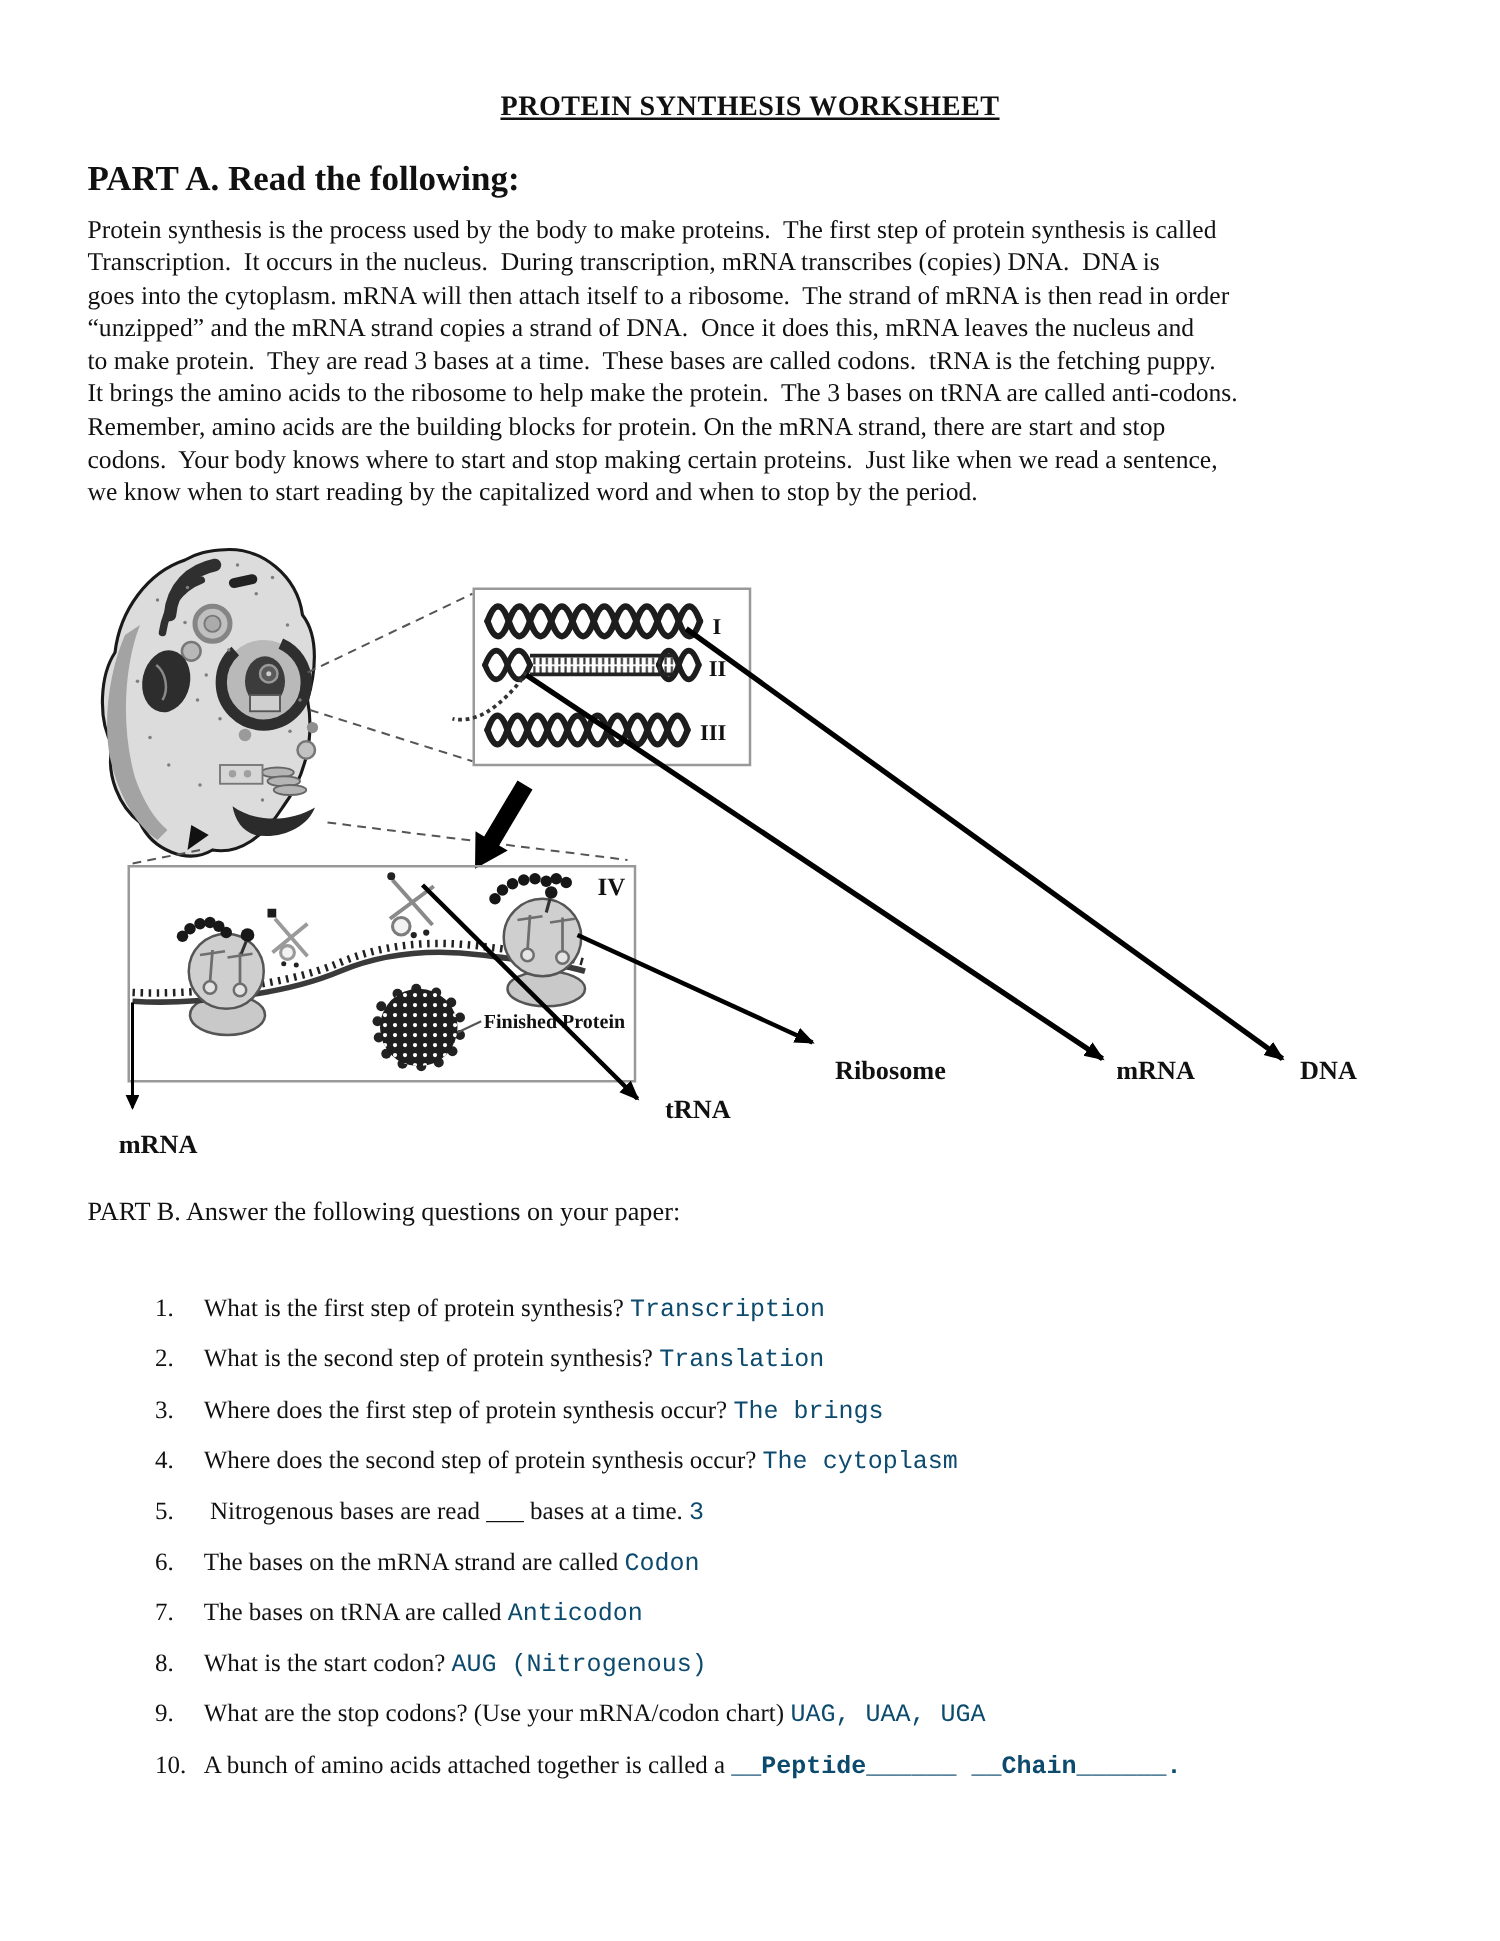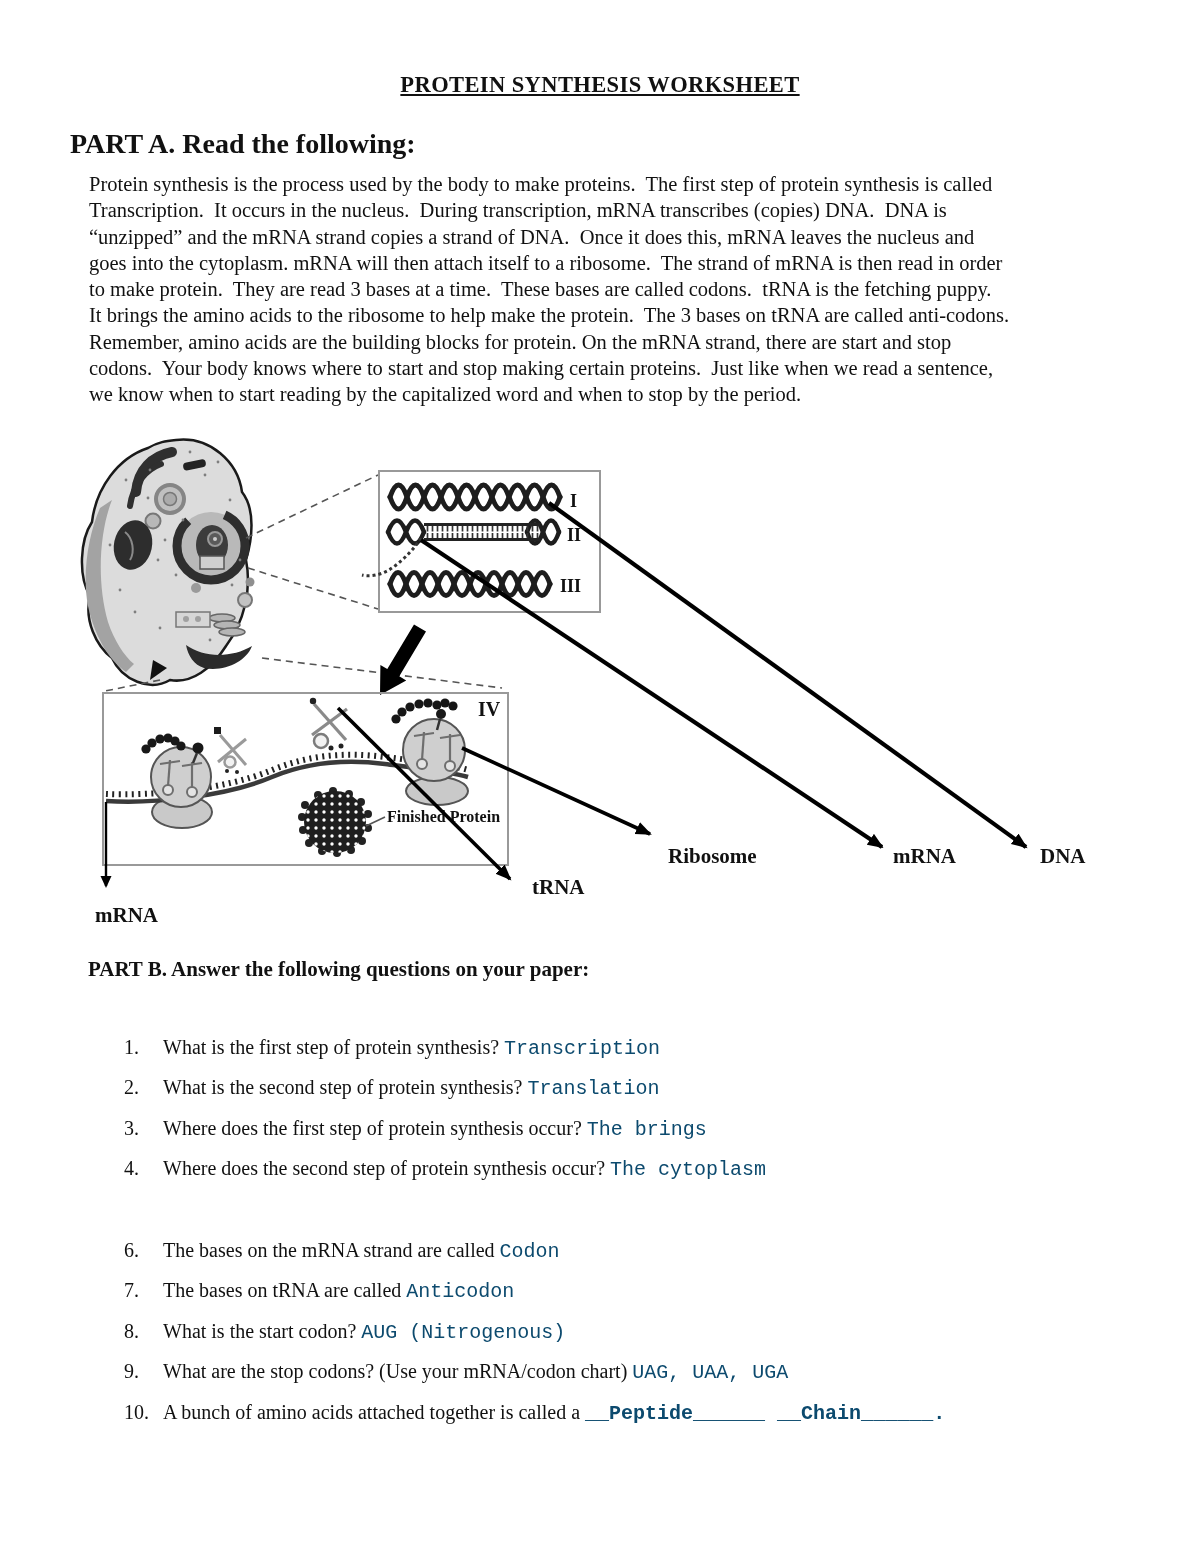--- a/index.html
+++ b/index.html
@@ -3,22 +3,22 @@
 <meta charset="utf-8">
 <style>
   html,body{margin:0;padding:0;background:#ffffff;}
   #page{position:relative;width:1200px;height:1553px;background:#ffffff;overflow:hidden;
         font-family:"Liberation Serif","DejaVu Serif",serif;color:#111;}
   .abs{position:absolute;}
   #title{top:72px;left:0;width:1200px;text-align:center;font-size:22.5px;font-weight:bold;
          text-decoration:underline;letter-spacing:.4px;}
   #partA-heading{top:128px;left:70px;font-size:28px;font-weight:bold;}
   #partA-paragraph{top:171px;left:70px;width:1125px;font-size:20.5px;line-height:26.3px;}
-  .pline{display:block;white-space:pre-wrap;margin-left:19px;}
-  #partB-heading{top:957px;left:88px;font-size:21px;font-weight:bold;}
+  .pline{display:block;white-space:pre-wrap;}
+  #partB-heading{top:957px;left:70px;font-size:21px;font-weight:normal;}
   .q{position:absolute;left:104px;font-size:20px;white-space:pre-wrap;}
   .qnum{display:inline-block;width:39px;}
   .qans{color:#0c4a6e;font-family:Liberation Mono, monospace;}
   .qans.b{font-weight:bold;}
   #diagram-svg{top:0;left:0;}
   svg text{font-family:"Liberation Serif","DejaVu Serif",serif;}
   .rlabel{font-weight:bold;font-size:21px;fill:#111;}
   .numeral{font-weight:bold;font-size:18px;fill:#111;}
 </style>
 </head>
@@ -26,22 +26,22 @@
 
 <div id="page">
 
   <div id="title" class="abs">PROTEIN SYNTHESIS WORKSHEET</div>
 
   <div id="partA-heading" class="abs">PART A. Read the following:</div>
 
   <div id="partA-paragraph" class="abs">
     <span class="pline">Protein synthesis is the process used by the body to make proteins.  The first step of protein synthesis is called</span>
     <span class="pline">Transcription.  It occurs in the nucleus.  During transcription, mRNA transcribes (copies) DNA.  DNA is</span>
+    <span class="pline">goes into the cytoplasm. mRNA will then attach itself to a ribosome.  The strand of mRNA is then read in order</span>
     <span class="pline">“unzipped” and the mRNA strand copies a strand of DNA.  Once it does this, mRNA leaves the nucleus and</span>
-    <span class="pline">goes into the cytoplasm. mRNA will then attach itself to a ribosome.  The strand of mRNA is then read in order</span>
     <span class="pline">to make protein.  They are read 3 bases at a time.  These bases are called codons.  tRNA is the fetching puppy.</span>
     <span class="pline">It brings the amino acids to the ribosome to help make the protein.  The 3 bases on tRNA are called anti-codons.</span>
     <span class="pline">Remember, amino acids are the building blocks for protein. On the mRNA strand, there are start and stop</span>
     <span class="pline">codons.  Your body knows where to start and stop making certain proteins.  Just like when we read a sentence,</span>
     <span class="pline">we know when to start reading by the capitalized word and when to stop by the period.</span>
   </div>
 
   <svg id="diagram-svg" class="abs" width="1200" height="1553" viewBox="0 0 1200 1553">
     <defs>
       <pattern id="comb" width="5" height="8" patternUnits="userSpaceOnUse">
@@ -272,20 +272,23 @@
   </div>
   <div class="q" style="top:1053px">
     <span class="qnum">2.</span><span>What is the second step of protein synthesis? </span><span class="qans">Translation</span>
   </div>
   <div class="q" style="top:1094px">
     <span class="qnum">3.</span><span>Where does the first step of protein synthesis occur? </span><span class="qans">The brings</span>
   </div>
   <div class="q" style="top:1134px">
     <span class="qnum">4.</span><span>Where does the second step of protein synthesis occur? </span><span class="qans">The cytoplasm</span>
   </div>
+  <div class="q" style="top:1175px">
+    <span class="qnum">5.</span><span> Nitrogenous bases are read ___ bases at a time. </span><span class="qans">3</span>
+  </div>
   <div class="q" style="top:1216px">
     <span class="qnum">6.</span><span>The bases on the mRNA strand are called </span><span class="qans">Codon</span>
   </div>
   <div class="q" style="top:1256px">
     <span class="qnum">7.</span><span>The bases on tRNA are called </span><span class="qans">Anticodon</span>
   </div>
   <div class="q" style="top:1297px">
     <span class="qnum">8.</span><span>What is the start codon? </span><span class="qans">AUG (Nitrogenous)</span>
   </div>
   <div class="q" style="top:1337px">

